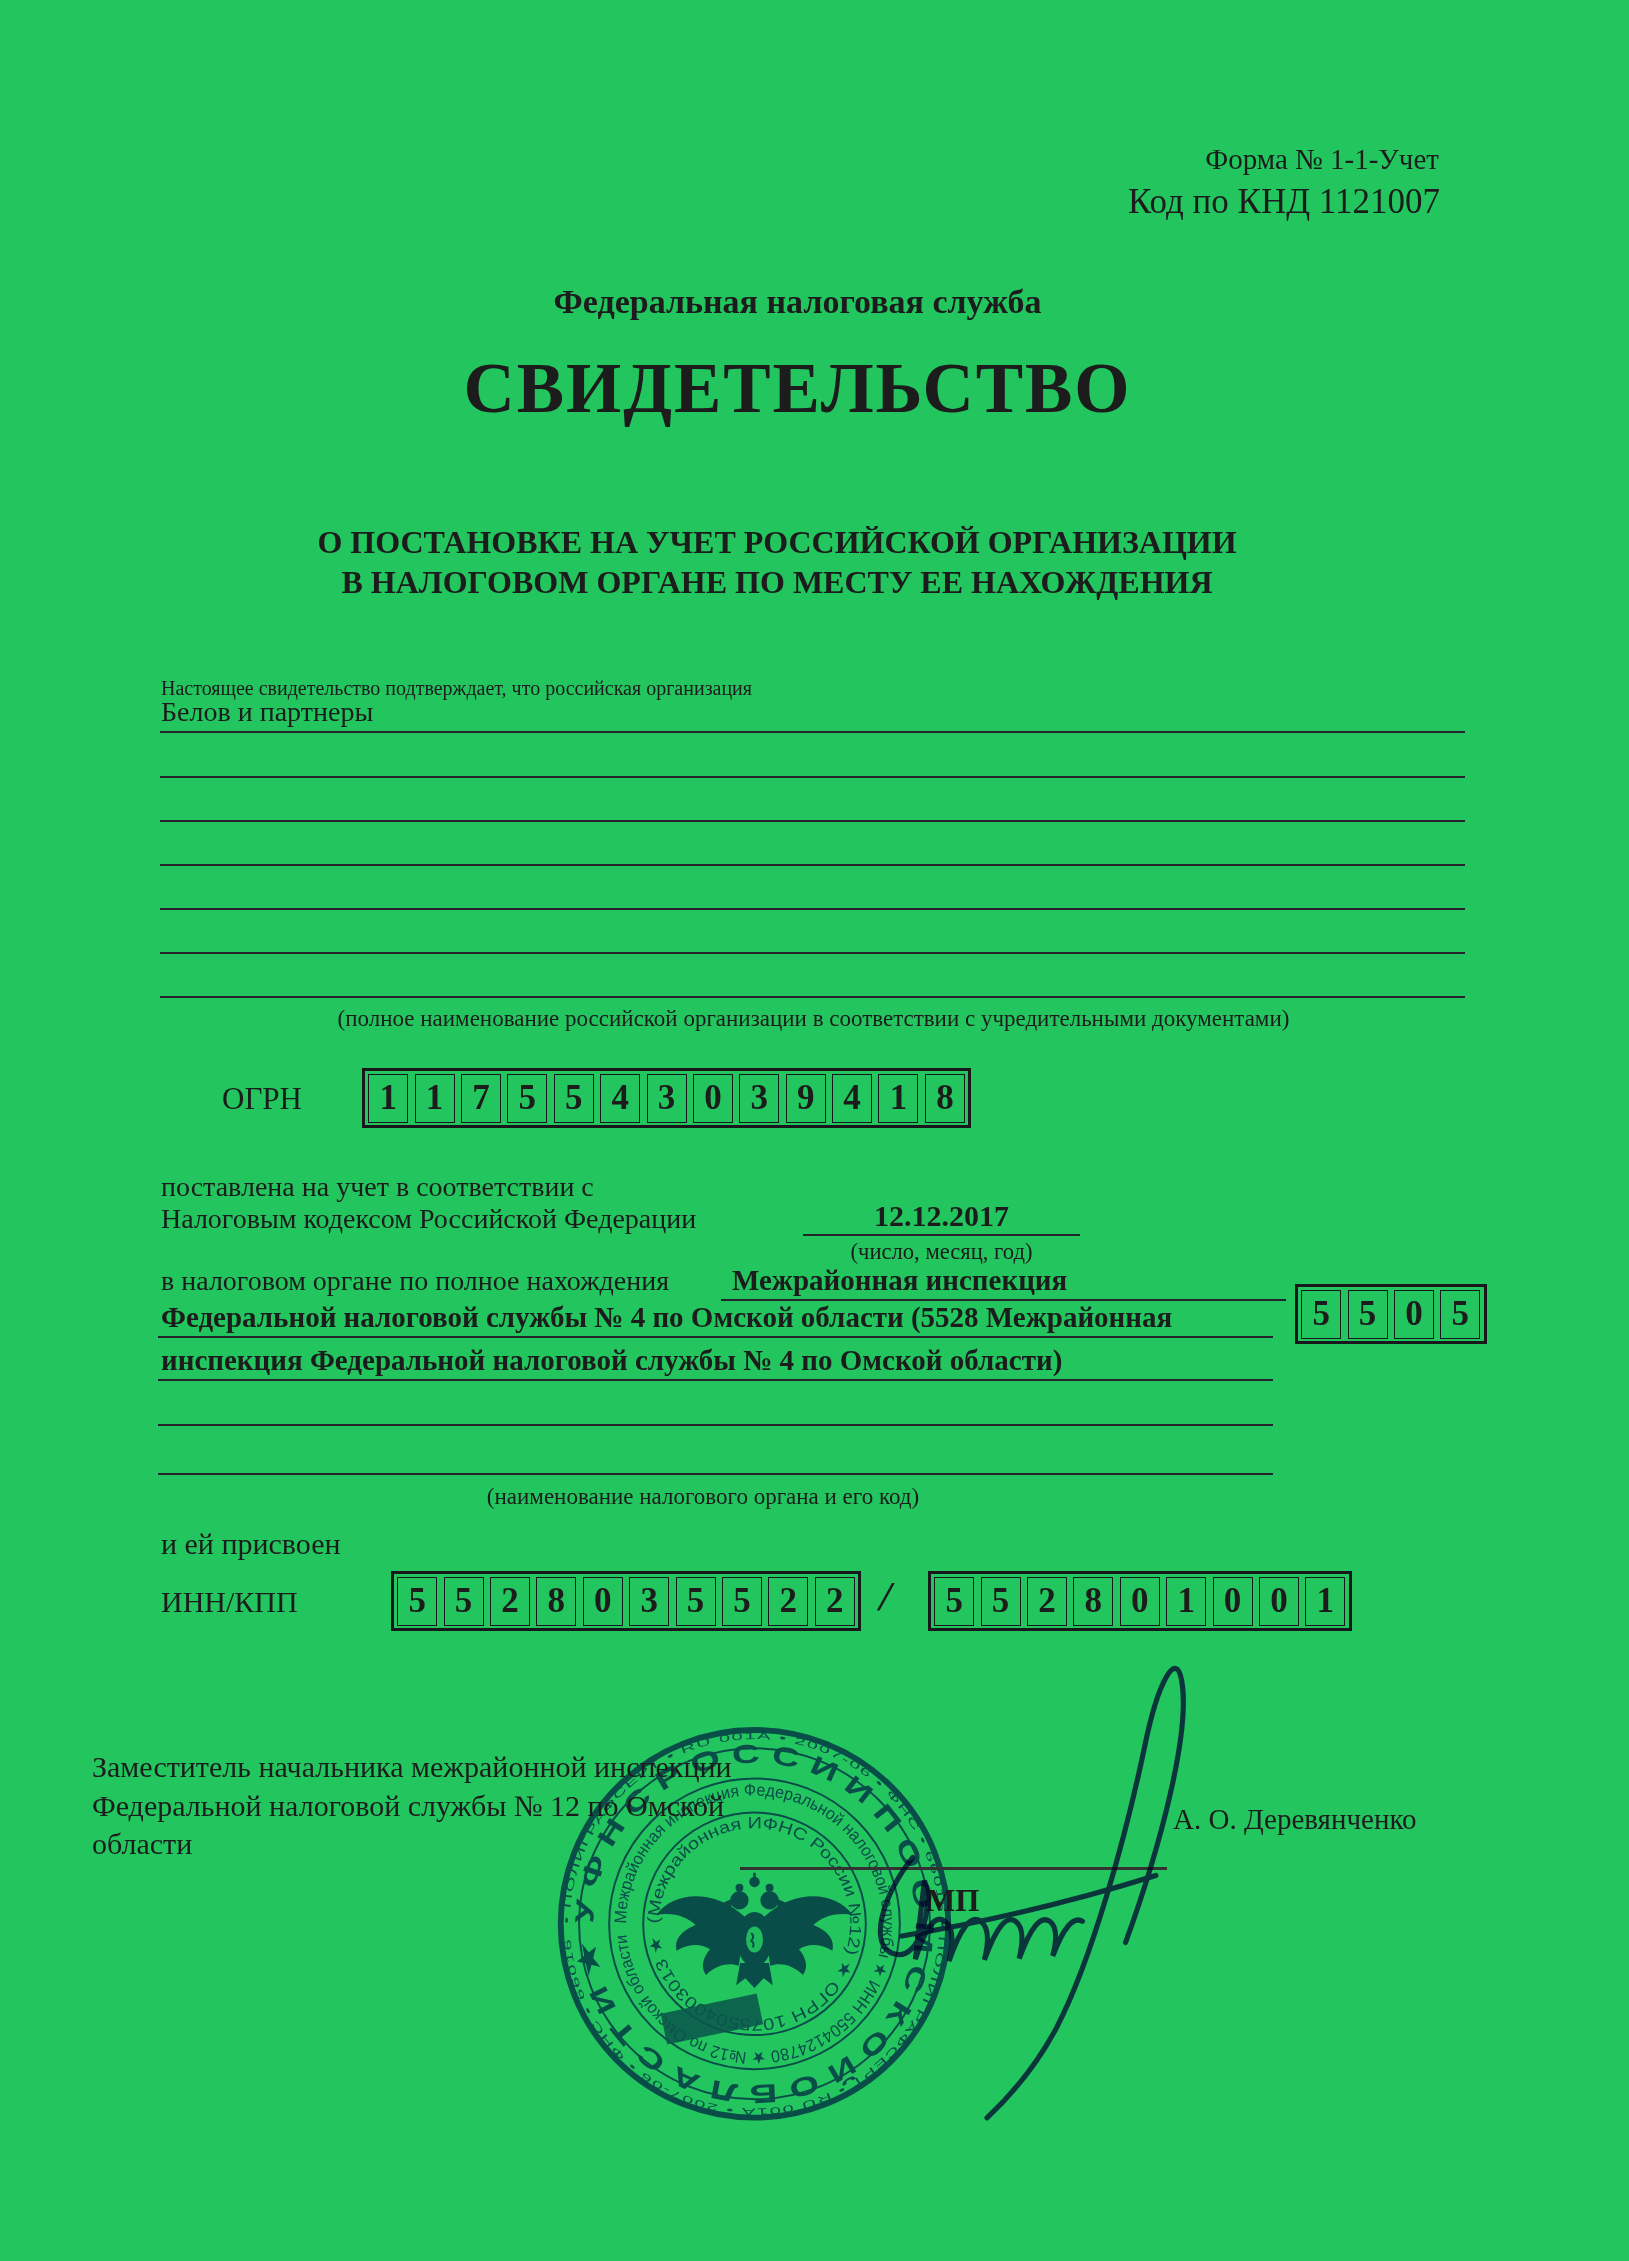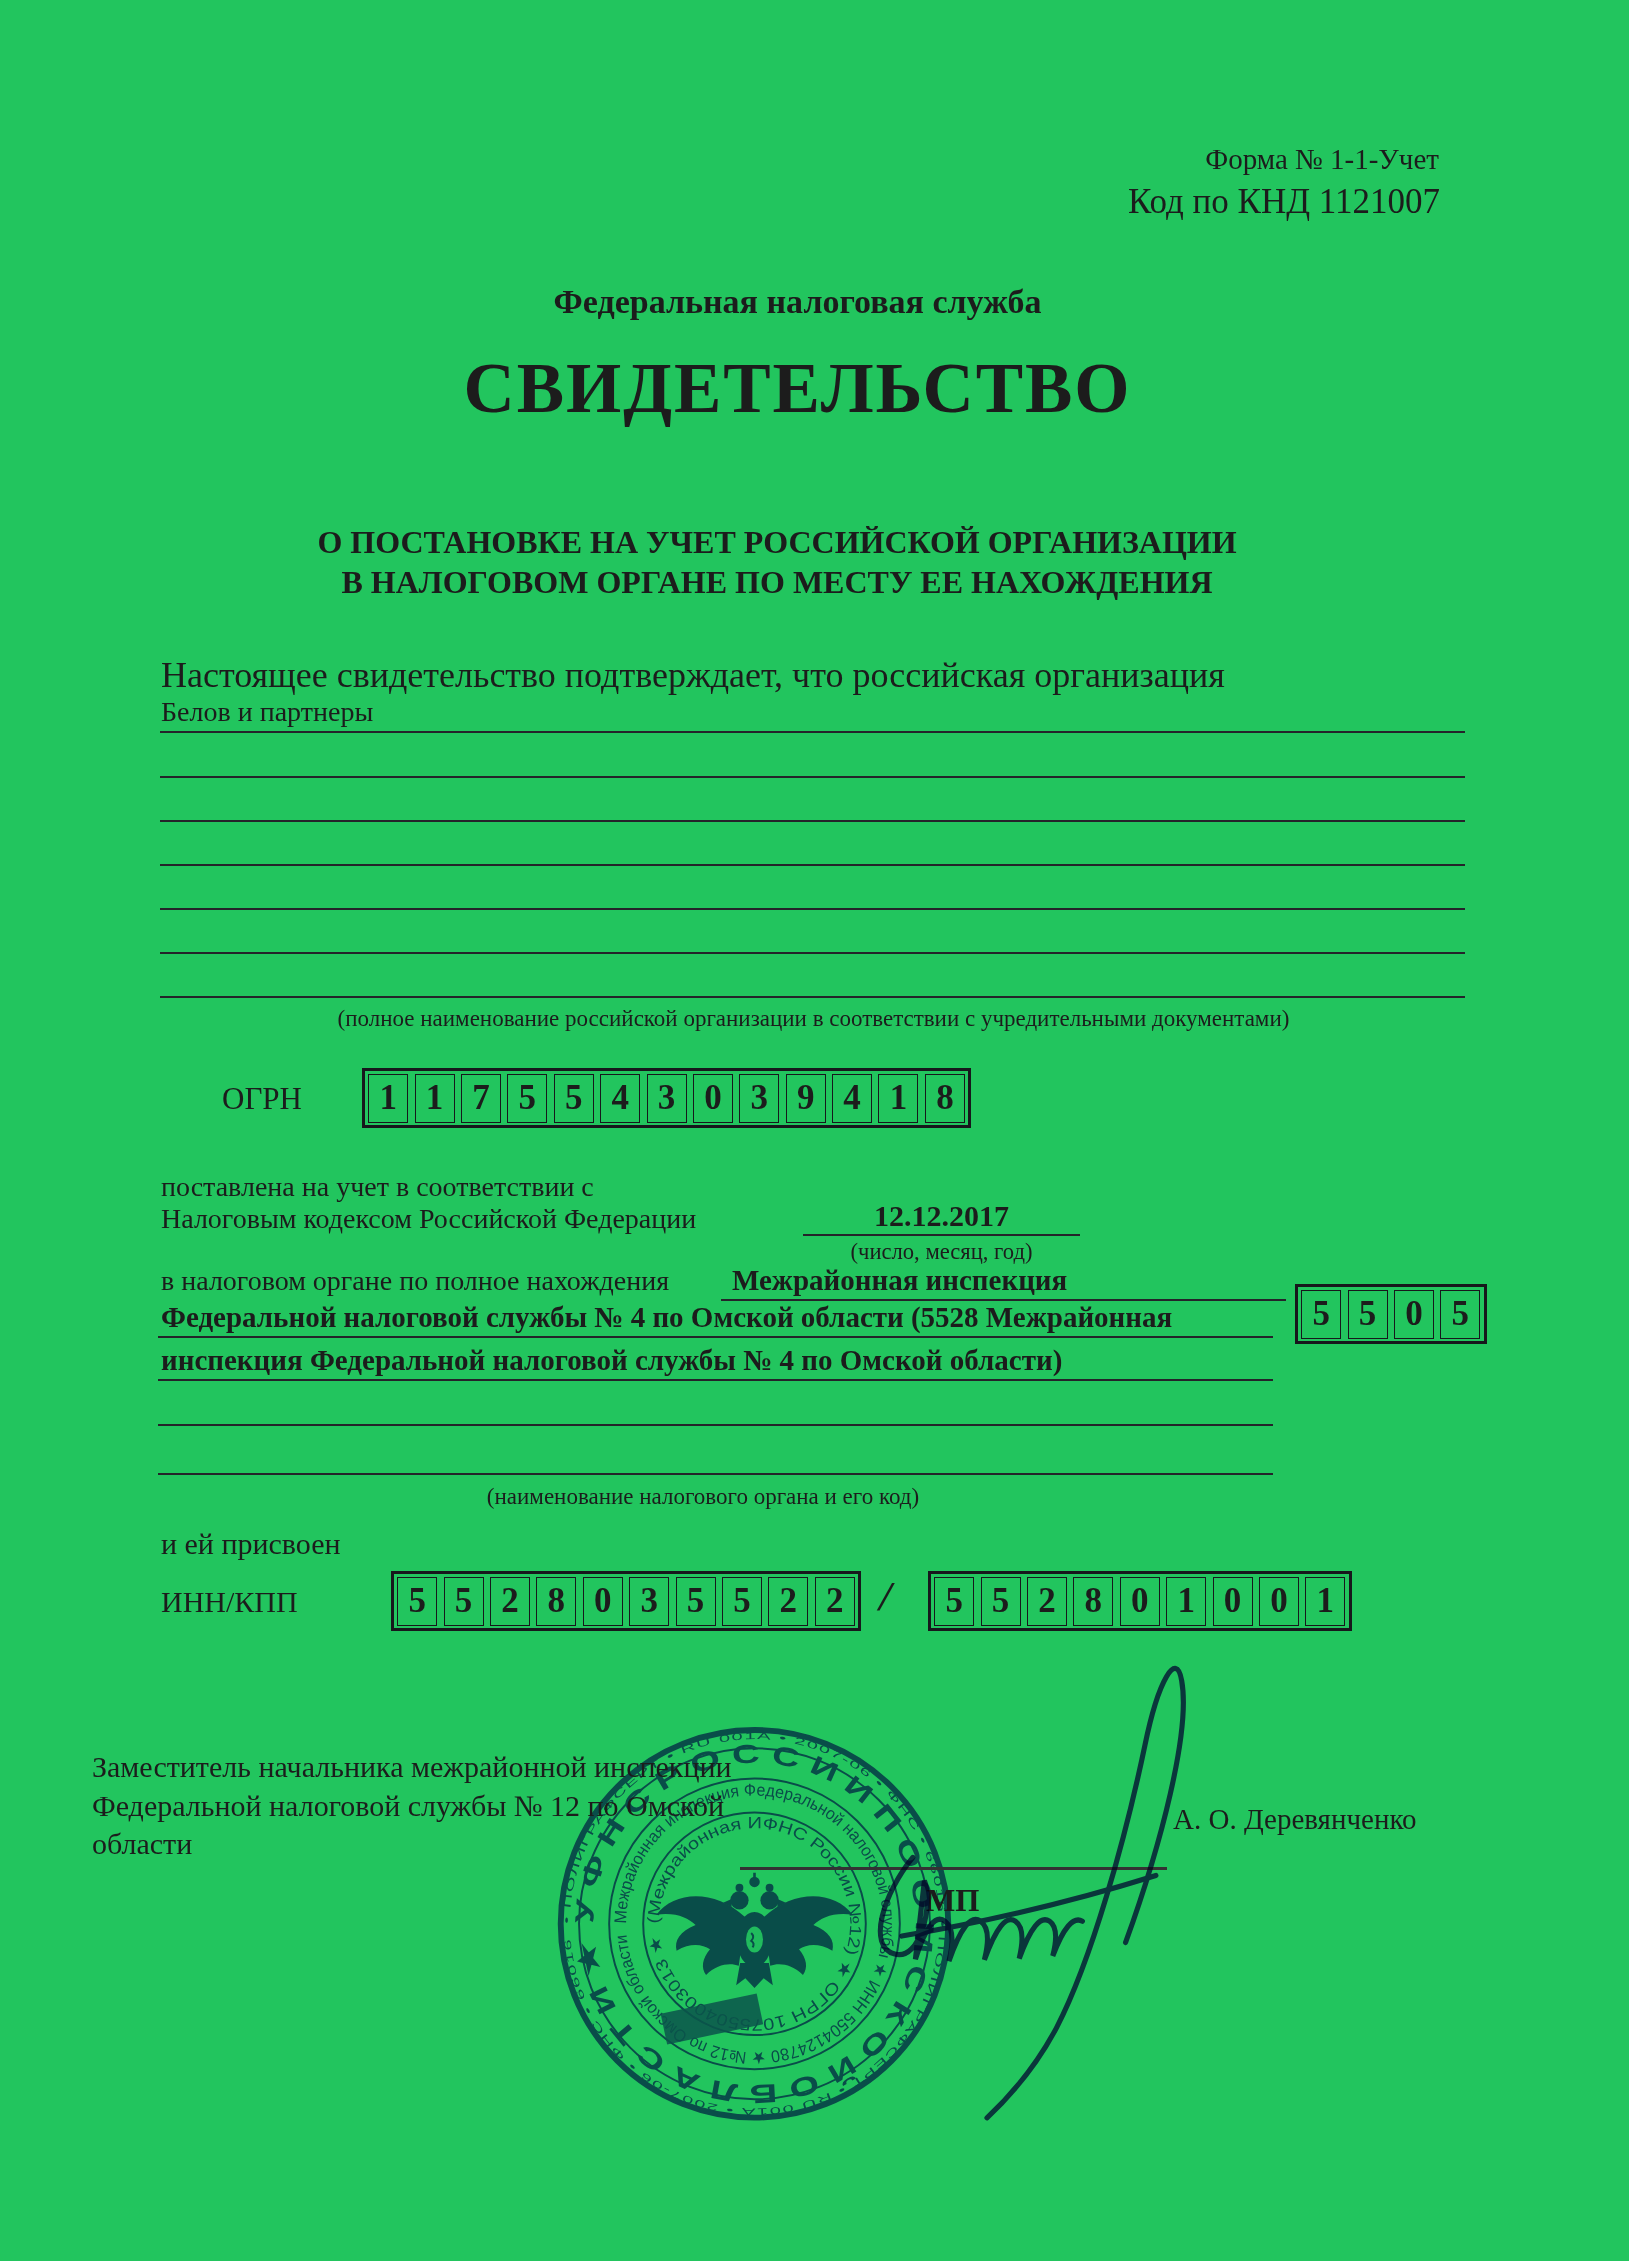--- a/index.html
+++ b/index.html
@@ -35,21 +35,21 @@
 <div class="page">
 
   <div class="t rt" style="right:191px;top:143px;font-size:29px;">Форма № 1-1-Учет</div>
   <div class="t rt" style="right:190px;top:182px;font-size:35px;">Код по КНД 1121007</div>
 
   <div class="t ctr b" style="left:0;width:1595px;top:282px;font-size:34px;">Федеральная налоговая служба</div>
   <div class="t ctr b" style="left:0;width:1595px;top:348px;font-size:71px;letter-spacing:1.9px;">СВИДЕТЕЛЬСТВО</div>
   <div class="t ctr b" style="left:0;width:1554px;top:524px;font-size:32px;">О ПОСТАНОВКЕ НА УЧЕТ РОССИЙСКОЙ ОРГАНИЗАЦИИ</div>
   <div class="t ctr b" style="left:0;width:1554px;top:564px;font-size:32px;">В НАЛОГОВОМ ОРГАНЕ  ПО МЕСТУ ЕЕ НАХОЖДЕНИЯ</div>
 
-  <div class="t" style="left:161px;top:655px;font-size:36px;">Настоящее свидетельство подтверждает, что российская организация</div>
+  <div class="t" style="left:161px;top:677px;font-size:20px;">Настоящее свидетельство подтверждает, что российская организация</div>
   <div class="t" style="left:161px;top:696px;font-size:28px;">Белов и партнеры</div>
 
   <div class="rule" style="left:160px;top:731px;width:1305px;"></div>
   <div class="rule" style="left:160px;top:776px;width:1305px;"></div>
   <div class="rule" style="left:160px;top:820px;width:1305px;"></div>
   <div class="rule" style="left:160px;top:864px;width:1305px;"></div>
   <div class="rule" style="left:160px;top:908px;width:1305px;"></div>
   <div class="rule" style="left:160px;top:952px;width:1305px;"></div>
   <div class="rule" style="left:160px;top:996px;width:1305px;"></div>
 

